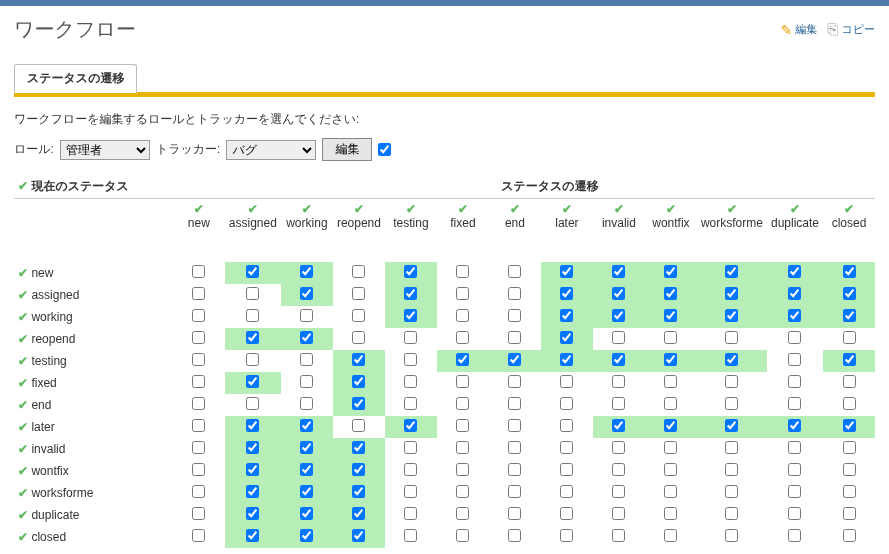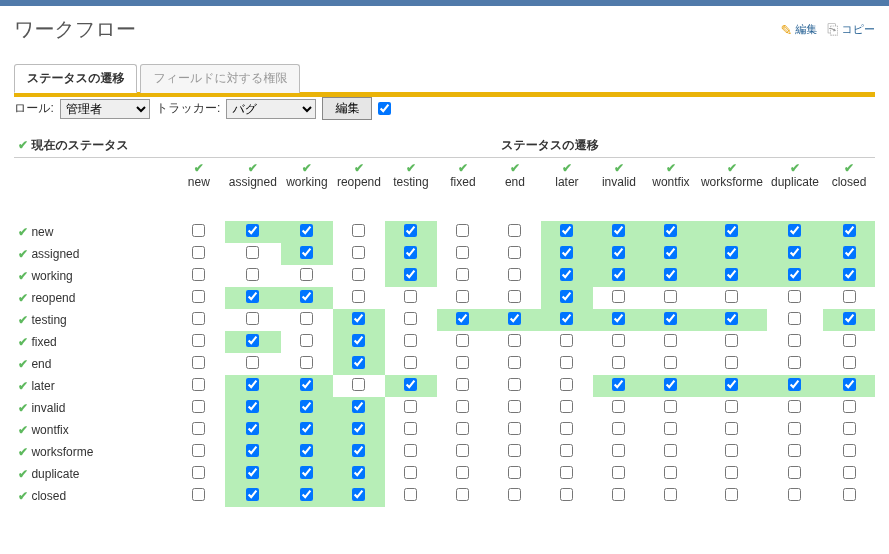--- a/index.html
+++ b/index.html
@@ -47,23 +47,23 @@
         </a>
       <a href="#">
           <span class="copy-icon"></span>
           <span>コピー</span>
         </a>
     </div>
   </div>
 
   <div class="tabs">
     <div class="tab active">ステータスの遷移</div>
-    <div class="tab">フィールドに対する権限</div>
   </div>
 
+  <p class="instruction">ワークフローを編集するロールとトラッカーを選んでください:</p>
 
   <div class="filter-row">
     <label>ロール:</label>
     <select><option>管理者</option></select>
     <label>トラッカー:</label>
     <select><option>バグ</option></select>
     <button class="edit-btn">編集</button>
     <input type="checkbox" checked="" style="">
   </div>
 

